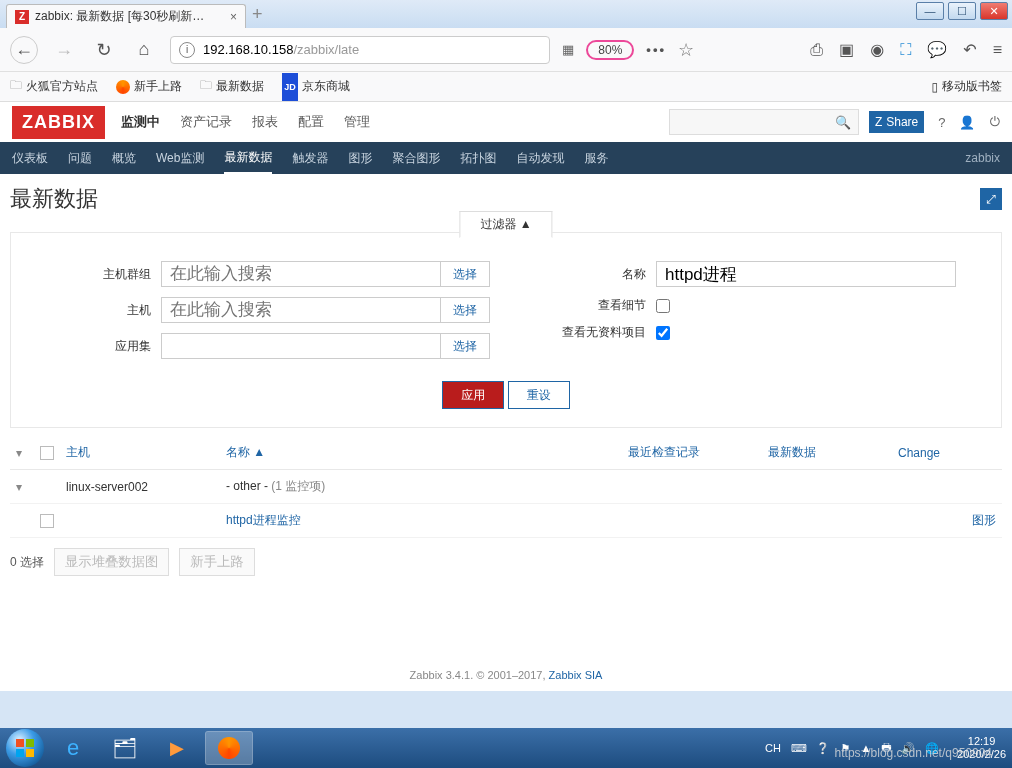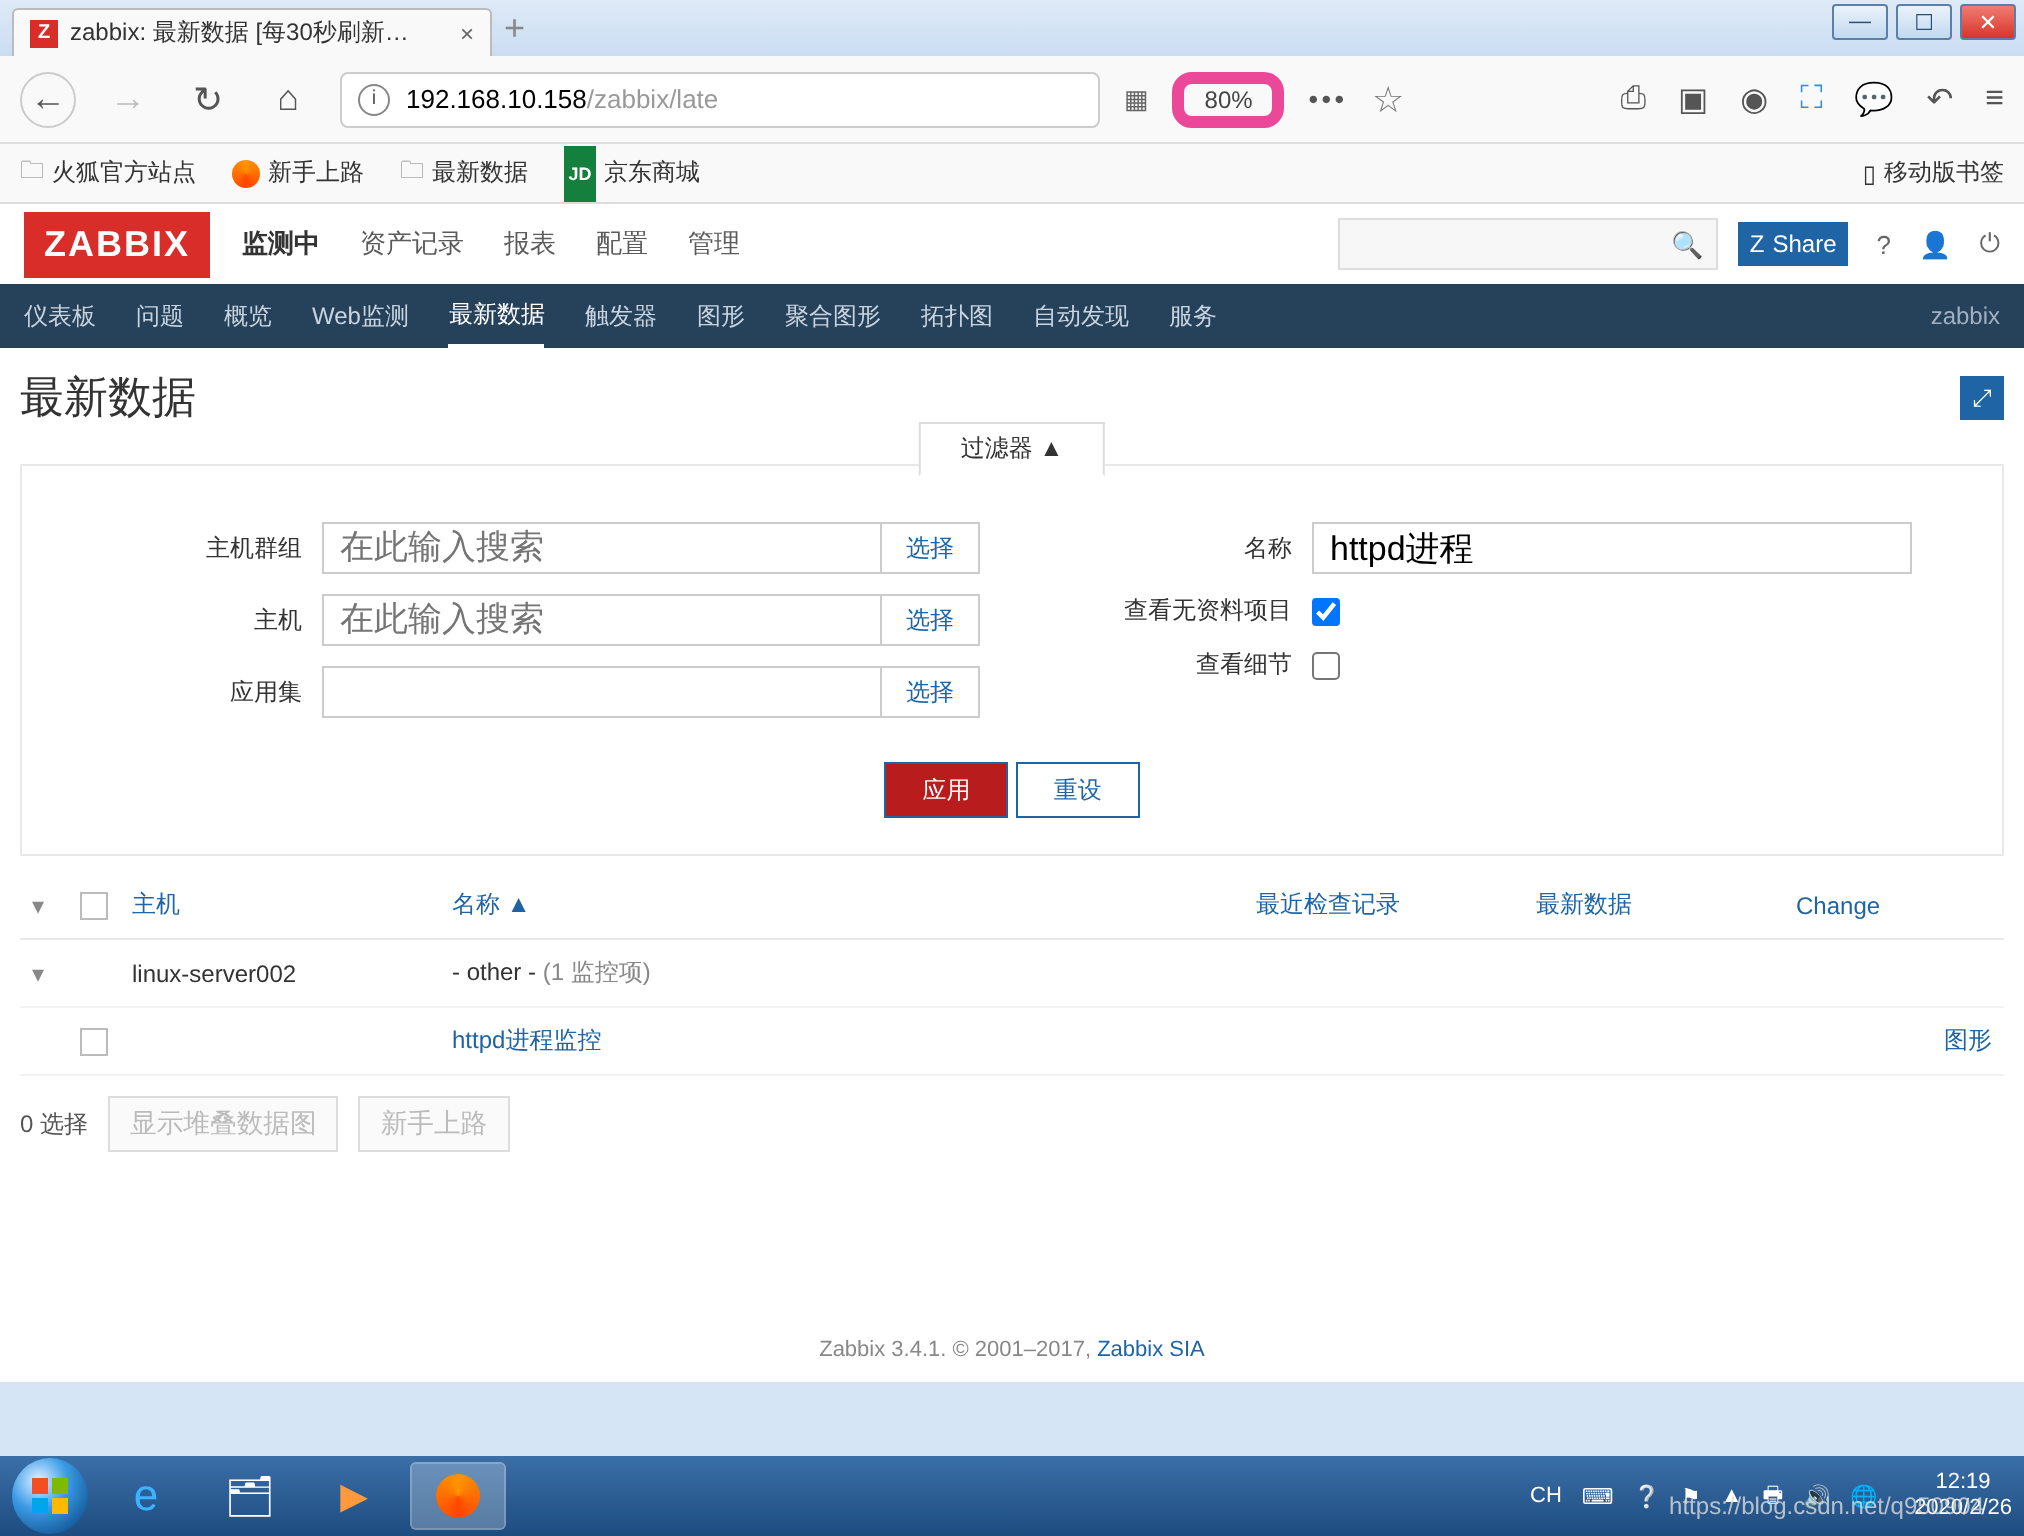--- a/index.html
+++ b/index.html
@@ -16,31 +16,31 @@
 .win-min,.win-max { background: linear-gradient(#eaf2fb,#c2d9ef); color: #2b4f74; }
 .win-close { background: linear-gradient(#f07c72,#d9352a); color: #fff; }
 
 
 .browser-bar { height: 44px; background: #f9f9fa; display: flex; align-items: center; padding: 0 10px; gap: 12px; border-bottom: 1px solid #e0e0e0; }
 .nav-btn { width: 28px; height: 28px; display: flex; align-items: center; justify-content: center; color: #555; font-size: 18px; border-radius: 4px; }
 .nav-btn.round { border: 1px solid #ccc; border-radius: 50%; }
 .url-box { flex: 1; display: flex; align-items: center; background: #fff; border: 1px solid #ccc; border-radius: 4px; height: 28px; padding: 0 8px; color: #555; max-width: 380px; }
 .url-box .info { width: 16px; height: 16px; border: 1px solid #888; border-radius: 50%; display: flex; align-items: center; justify-content: center; font-size: 10px; color: #555; margin-right: 8px; }
 .url-grey { color: #999; }
-.zoom-box { border: 6px solid #ec4899; border-radius: 10px; padding: 1px 10px; font-size: 12px; color: #444; }
+.zoom-box { border: 2px solid #ec4899; border-radius: 10px; padding: 1px 10px; font-size: 12px; color: #444; }
 .dots { font-weight: bold; color: #555; letter-spacing: 2px; }
 .star { color: #777; font-size: 18px; }
 .right-icons { margin-left: auto; display: flex; gap: 16px; align-items: center; color: #555; font-size: 16px; }
 
 
 .bookmarks { height: 30px; background: #f9f9fa; border-bottom: 1px solid #ddd; display: flex; align-items: center; padding: 0 10px; gap: 18px; font-size: 12px; color: #333; }
 .bm { display: flex; align-items: center; gap: 4px; }
 .bm .folder { color: #888; }
 .bm .ff { width: 14px; height: 14px; background: conic-gradient(#ff9500,#ff4500,#ff9500); border-radius: 50%; }
-.bm .jd { width: 16px; height: 28px; background: #15803d; color: #fff; font-size: 9px; font-weight: bold; display: flex; align-items: center; justify-content: center; }
+.bm .jd { width: 16px; height: 28px; background: #1d4ed8; color: #fff; font-size: 9px; font-weight: bold; display: flex; align-items: center; justify-content: center; }
 .bm-right { margin-left: auto; }
 
 
 .z-header { height: 40px; background: #fff; display: flex; align-items: center; padding: 0 12px; color: #5b5b5b; font-size: 13px; }
 .z-logo { background: #d92d2a; color: #fff; font-weight: bold; font-size: 18px; padding: 6px 10px; letter-spacing: 1px; margin-right: 16px; }
 .z-menu { display: flex; gap: 20px; }
 .z-spacer { flex: 1; }
 .z-search { width: 190px; height: 26px; border: 1px solid #ddd; background: #f7f7f7; display: flex; align-items: center; justify-content: flex-end; padding: 0 6px; color: #999; }
 .z-share { background: #1f65a5; color: #fff; font-size: 12px; padding: 4px 6px; margin-left: 10px; display: flex; align-items: center; gap: 4px; }
 .z-hicon { margin-left: 14px; color: #666; }
@@ -220,26 +220,26 @@
           <input type="text" style="">
           <button class="sel-btn">选择</button>
         </div>
       </div>
       <div class="filter-col">
         <div class="frow">
           <label style="width:140px">名称</label>
           <input type="text" style="width: 300px;" value="httpd进程">
         </div>
         <div class="frow">
+          <label style="width:140px">查看细节</label>
+          <input type="checkbox" style="">
+        </div>
+        <div class="frow">
           <label style="width:140px">查看无资料项目</label>
           <input type="checkbox" checked="" style="">
-        </div>
-        <div class="frow">
-          <label style="width:140px">查看细节</label>
-          <input type="checkbox" style="">
         </div>
       </div>
     </div>
     <div class="btn-row">
       <button class="btn btn-primary">应用</button>
       <button class="btn btn-secondary">重设</button>
     </div>
   </div>
 
   <table class="tbl">

